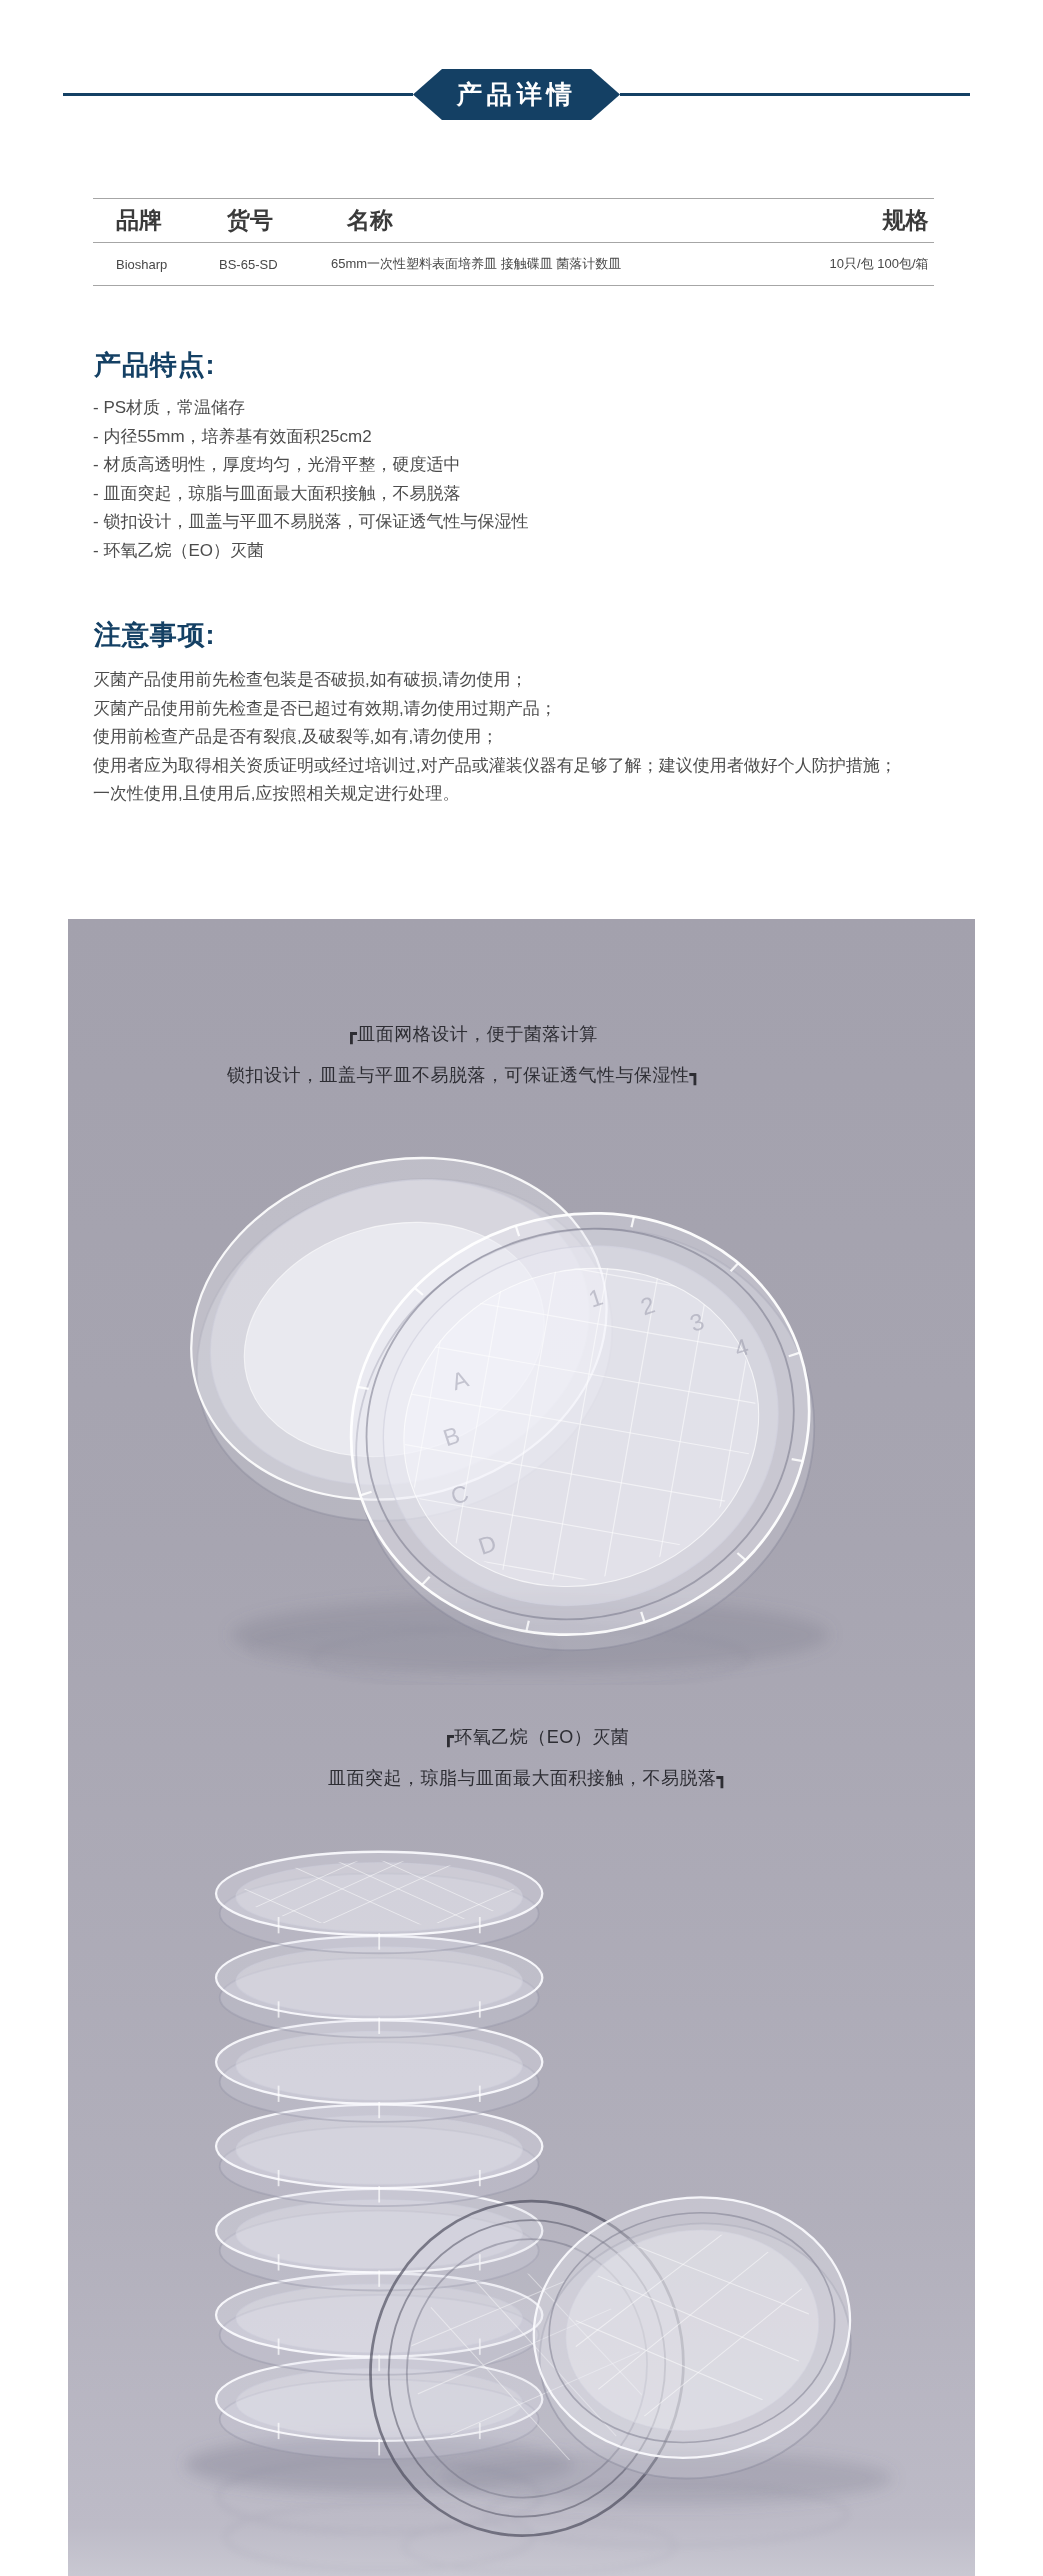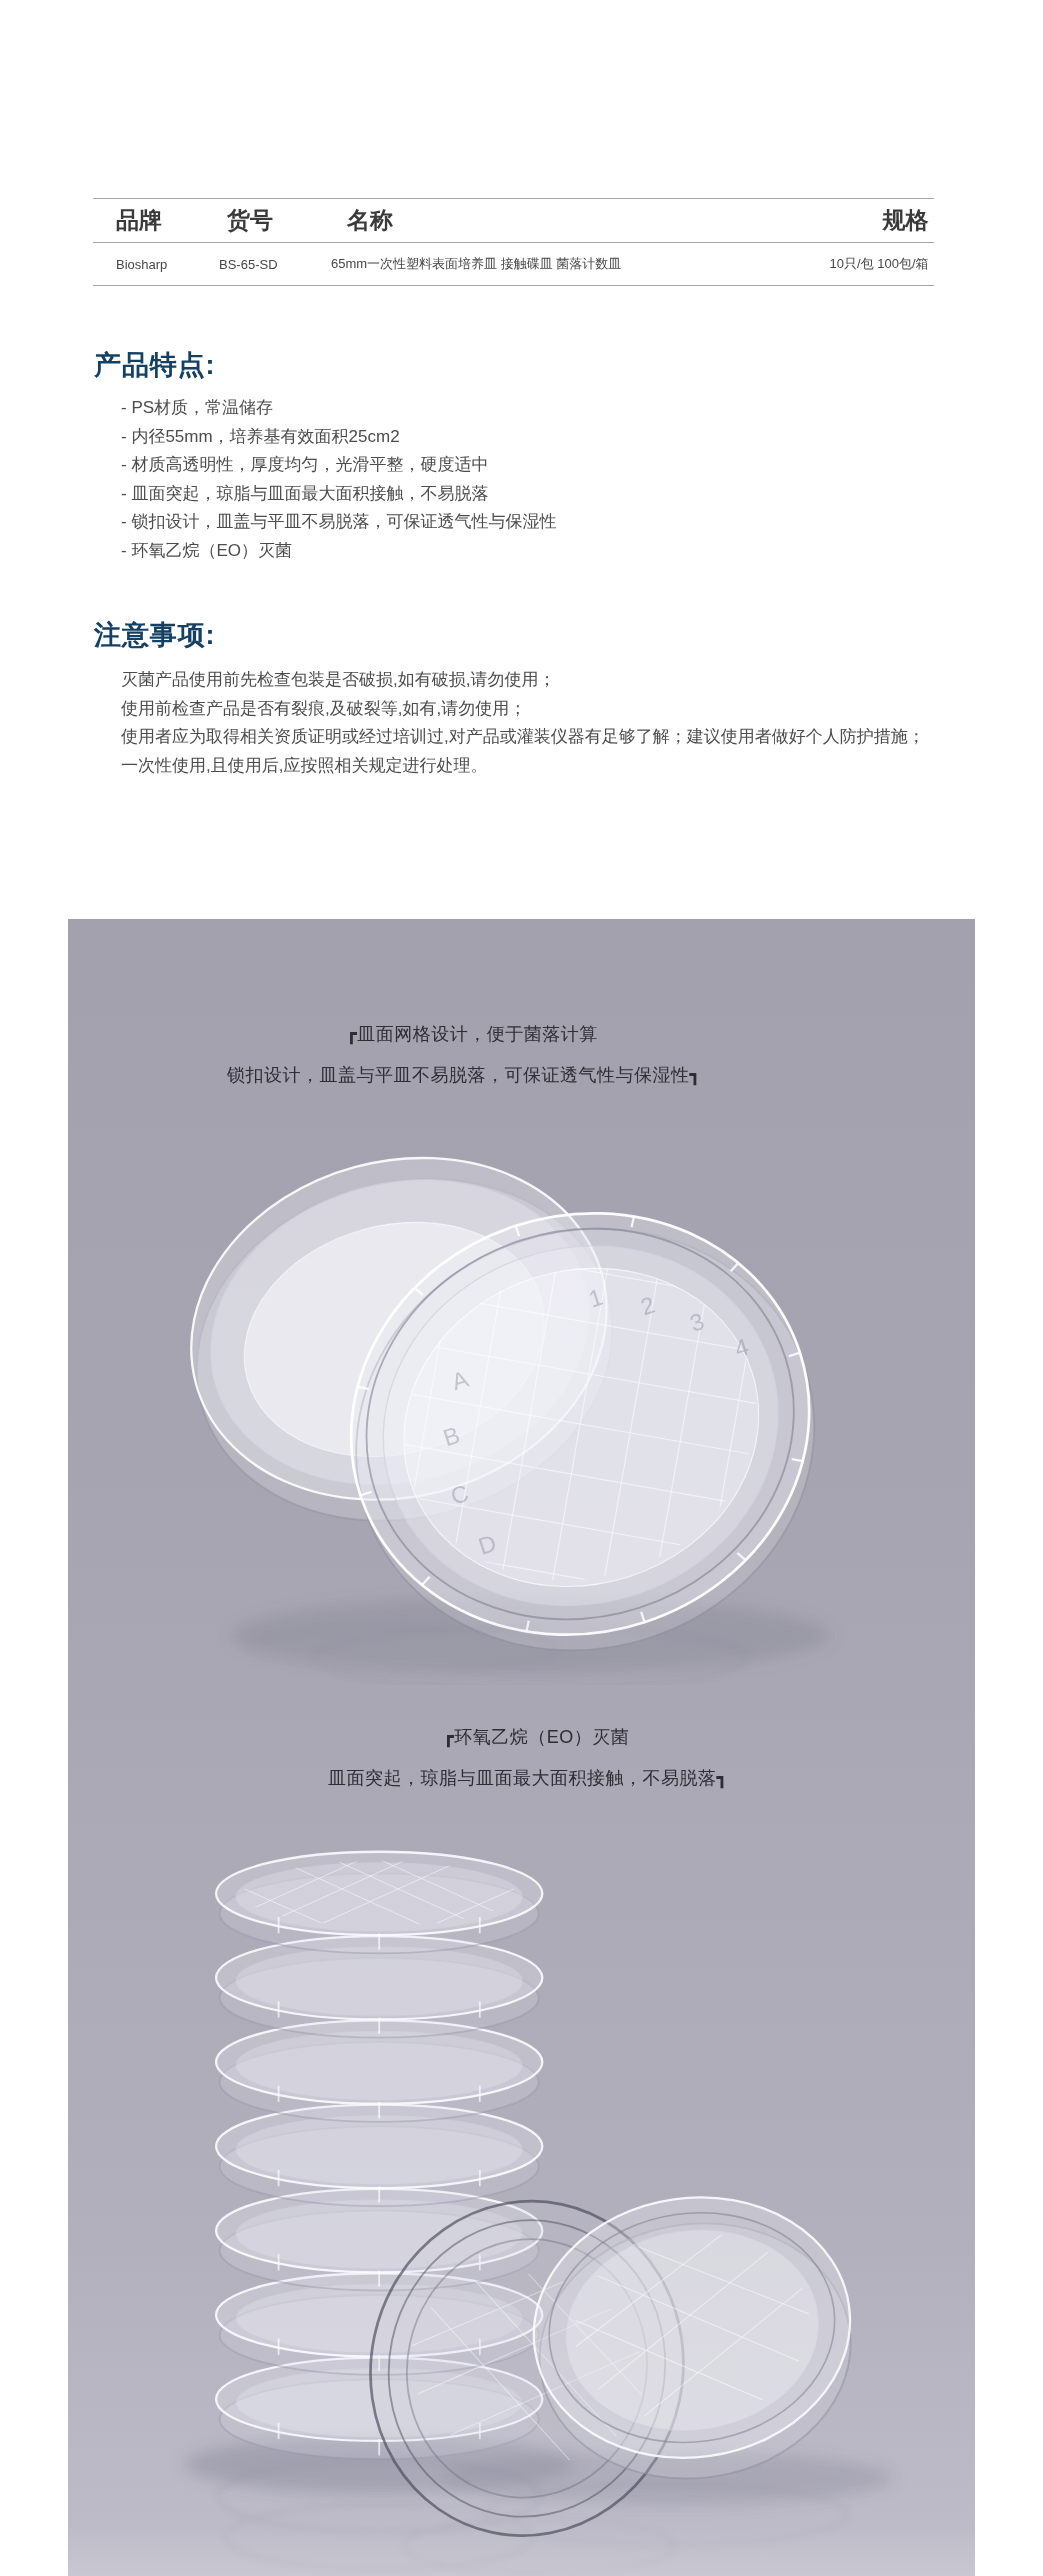--- a/index.html
+++ b/index.html
@@ -19,34 +19,41 @@
   
   .ptable{position:absolute;left:93px;top:198px;width:841px;border-top:0.9px solid #a6a6a6;}
   .trow{display:grid;grid-template-columns:103px 112px 1fr 207px;align-items:center;
     padding-left:23px;border-bottom:0.9px solid #a6a6a6;box-sizing:border-box;}
   .trow.head{height:44px;font-size:23px;font-weight:700;color:#3a3a3a;gap:8px;}
   .trow.body{height:43px;font-size:13px;color:#474747;}
   .cell-spec{text-align:right;padding-right:5.4px;}
   
   .sec-heading{position:absolute;left:94px;font-size:27px;font-weight:bold;color:#144064;letter-spacing:0.9px;}
   .features-list,.notes-list{position:absolute;left:93px;font-size:17px;line-height:28.6px;color:#4c4c4c;}
-  .features-list div,.notes-list div{white-space:nowrap;margin-left:28px;}
+  .features-list div,.notes-list div{white-space:nowrap;}
   
   .gallery{
     position:absolute;left:68px;top:919px;width:907px;height:1657px;
     background:linear-gradient(180deg,#a3a1ad 0%,#a7a5b1 38%,#b1afbb 78%,#bdbbc7 97%,#c9c8d2 100%);
   }
   .anno{position:absolute;font-size:18px;color:#2d2d33;white-space:nowrap;letter-spacing:0.5px;}
   .photo-svg{position:absolute;display:block;}
 </style>
 </head>
 <body>
 
 <div class="page">
 
+  <div class="banner-row">
+    <div class="banner-line"></div>
+    <div class="banner-hex">
+      <span>产品详情</span>
+    </div>
+    <div class="banner-line"></div>
+  </div>
 
   <div class="ptable">
     <div class="trow head">
       <div>品牌</div>
       <div>货号</div>
       <div>名称</div>
       <div class="cell-spec">规格</div>
     </div>
     <div class="trow body">
       <div>Biosharp</div>
@@ -62,20 +69,21 @@
     <div>- 内径55mm，培养基有效面积25cm2</div>
     <div>- 材质高透明性，厚度均匀，光滑平整，硬度适中</div>
     <div>- 皿面突起，琼脂与皿面最大面积接触，不易脱落</div>
     <div>- 锁扣设计，皿盖与平皿不易脱落，可保证透气性与保湿性</div>
     <div>- 环氧乙烷（EO）灭菌</div>
   </div>
 
   <div class="sec-heading" style="top:617px;">注意事项:</div>
   <div class="notes-list" style="top:666px;">
     <div>灭菌产品使用前先检查包装是否破损,如有破损,请勿使用；</div>
+    <div>灭菌产品使用前先检查是否已超过有效期,请勿使用过期产品；</div>
     <div>使用前检查产品是否有裂痕,及破裂等,如有,请勿使用；</div>
     <div>使用者应为取得相关资质证明或经过培训过,对产品或灌装仪器有足够了解；建议使用者做好个人防护措施；</div>
     <div>一次性使用,且使用后,应按照相关规定进行处理。</div>
   </div>
 
   <div class="gallery">
 
     <div class="anno" style="left:278px;top:103px;">┏皿面网格设计，便于菌落计算</div>
     <div class="anno" style="left:159px;top:144px;">锁扣设计，皿盖与平皿不易脱落，可保证透气性与保湿性┓</div>
 

